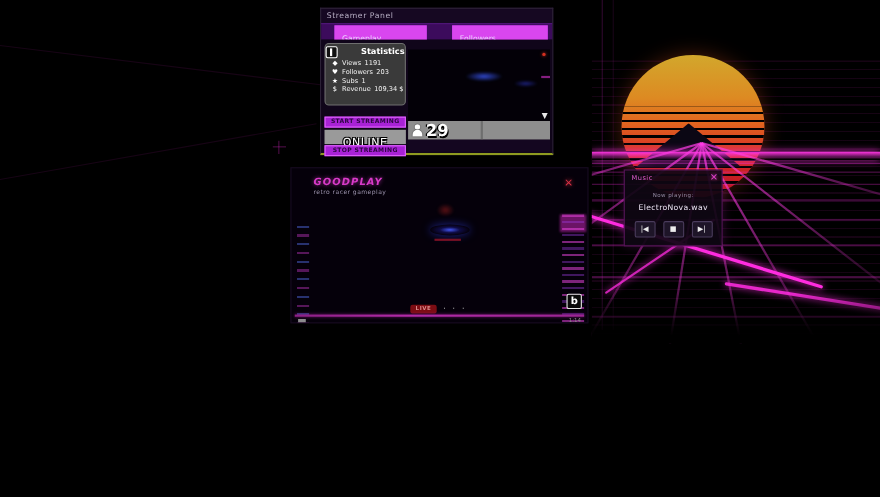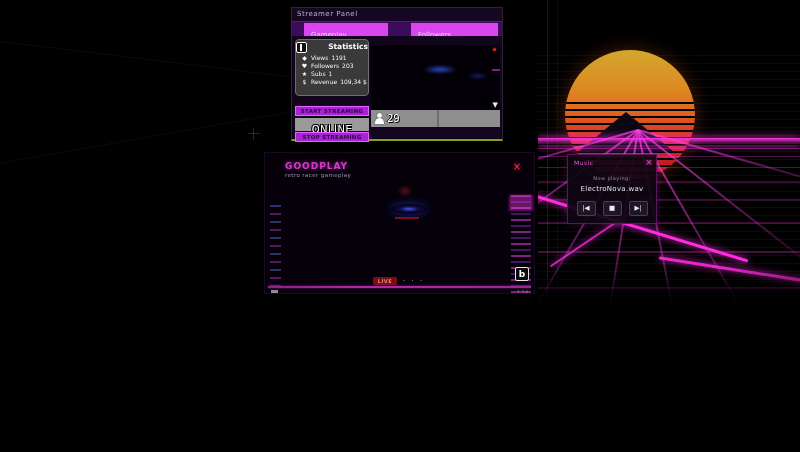--- a/index.html
+++ b/index.html
@@ -59,29 +59,29 @@
   .view-arrow{position:absolute;right:2px;bottom:1px;font-size:7px;color:#e8e8e8;cursor:pointer;}
   .vbar{left:79px;top:74px;right:2px;height:17px;background:#8e8e8e;display:flex;}
   .vseg1{width:68px;display:flex;align-items:center;gap:3px;padding-left:4px;box-sizing:border-box;
      border-right:2px solid #6e6e6e;}
   .vseg2{flex:1;}
   .person{display:inline-block;width:9px;height:11px;position:relative;}
   .person::before{content:"";position:absolute;left:2px;top:0;width:5px;height:5px;border-radius:50%;
      background:#fff;box-shadow:0 0 1px #000;}
   .person::after{content:"";position:absolute;left:0;top:5px;width:9px;height:6px;
      border-radius:5px 5px 0 0;background:#fff;box-shadow:0 0 1px #000;}
-  .vcount{font-size:10px;font-weight:normal;color:#fff;
+  .vcount{font-size:15px;font-weight:bold;color:#fff;
      text-shadow:1px 1px 0 #000,-1px 0 0 #000;}
   .app-footer{left:79px;top:91px;right:2px;bottom:1px;background:#140620;}
 
   
   .video{left:264px;top:152px;width:271px;height:142px;background:#05000a;
      border:1px solid #170b20;box-sizing:border-box;overflow:hidden;}
   .v-title{left:20px;top:8px;font-size:9px;font-weight:bold;color:#d83ac8;
-     letter-spacing:1px;text-shadow:0 0 4px rgba(216,58,200,.7);}
+     letter-spacing:1px;text-shadow:0 0 4px rgba(216,58,200,.7);font-style:italic;}
   .v-sub{left:20px;top:19px;font-size:5.5px;color:#9d93ae;letter-spacing:.4px;}
   .v-close{left:246px;top:8px;width:12px;height:12px;border-radius:50%;color:#e03246;
      font-size:10px;line-height:11px;text-align:center;text-shadow:0 0 4px #e03246;cursor:pointer;}
   .v-redglow{left:132px;top:32px;width:16px;height:12px;border-radius:50%;
      background:radial-gradient(closest-side,rgba(160,30,30,.55),transparent);filter:blur(1px);}
   .v-blue{left:126px;top:51px;width:36px;height:10px;border-radius:50%;
      background:radial-gradient(closest-side,rgba(70,90,255,.95),rgba(40,40,210,.3),transparent);
      filter:blur(.5px);box-shadow:0 0 8px rgba(50,70,255,.5);}
   .v-reddash{left:130px;top:64px;width:24px;height:2px;background:rgba(150,20,40,.8);filter:blur(.5px);}
   .hud-left{left:5px;top:52px;width:11px;height:92px;opacity:.75;

